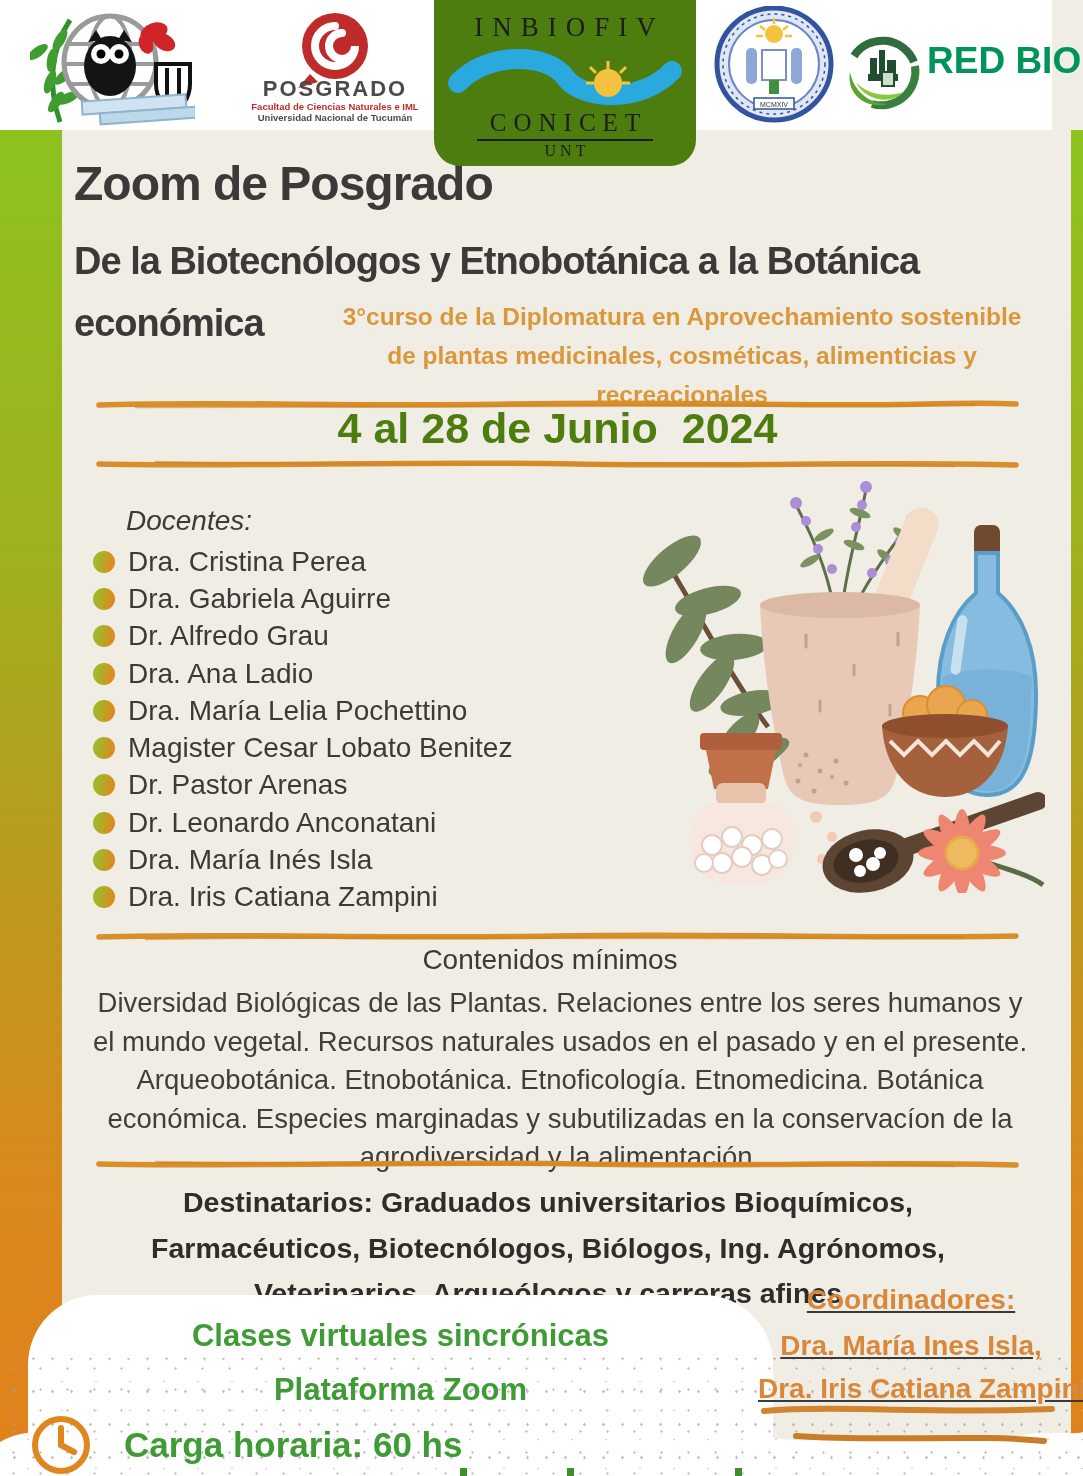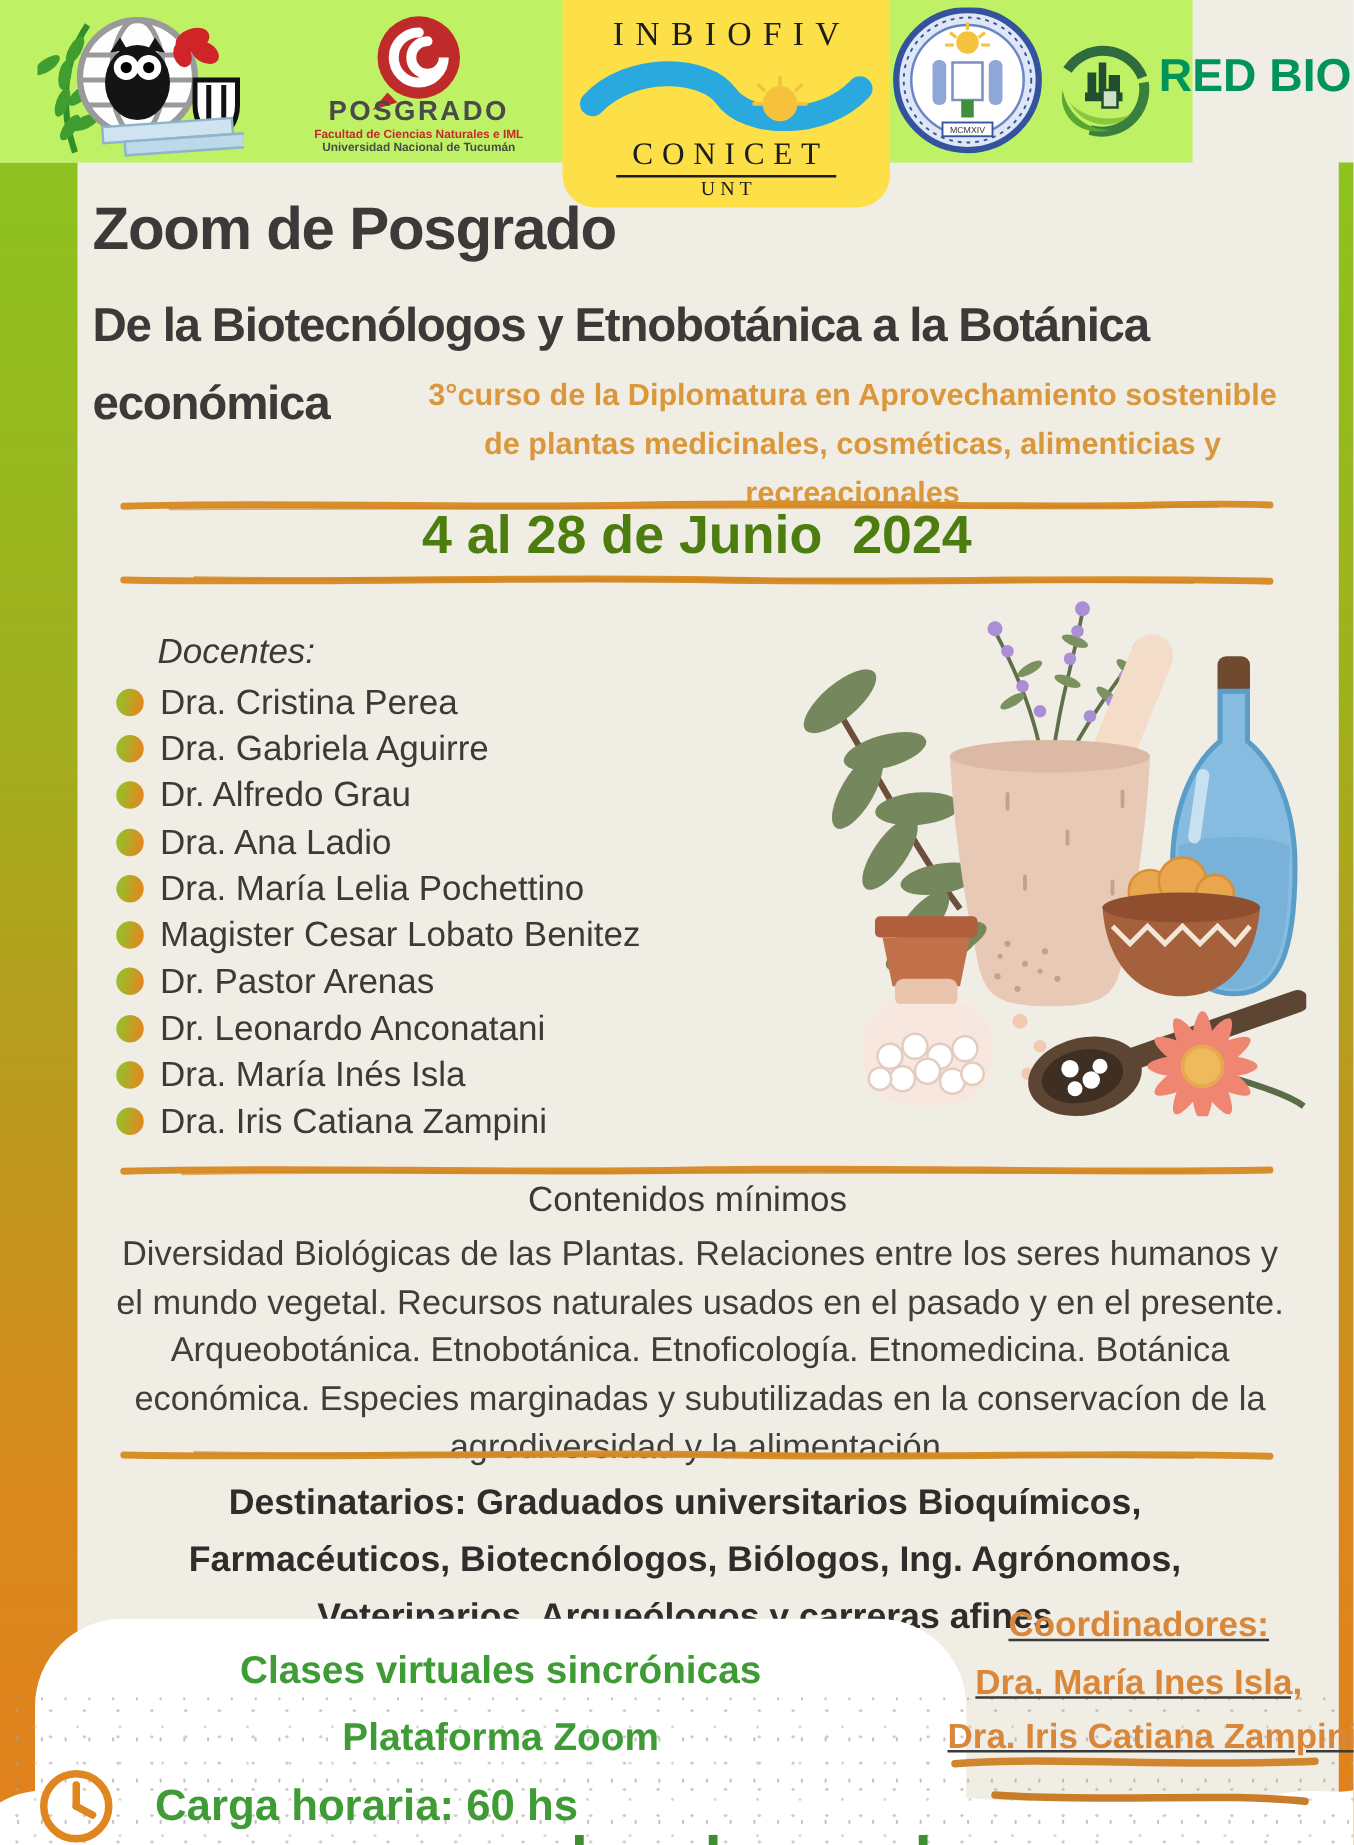--- a/index.html
+++ b/index.html
@@ -1,24 +1,24 @@
 <!DOCTYPE html>
 <html><head>
 <meta charset="utf-8">
 <style>
   html,body{margin:0;padding:0;}
   #poster{
     position:relative; width:1083px; height:1476px; overflow:hidden;
     background:#f0ede4; font-family:"Liberation Sans", sans-serif; color:#3b3a38;
   }
   
-  .header-band{position:absolute;left:0;top:0;width:954px;height:130px;background:#bef264;z-index:2;}
+  .header-band{position:absolute;left:0;top:0;width:1052px;height:130px;background:#ffffff;z-index:2;}
   .logo{position:absolute;}
   .inbiofiv-card{
-    position:absolute;left:450px;top:0;width:262px;height:166px;background:#fde047;
+    position:absolute;left:434px;top:0;width:262px;height:166px;background:#4d7c0f;
     border-radius:0 0 26px 26px;z-index:3;text-align:center;
   }
   .inbiofiv-title{font-family:"Liberation Serif",serif;font-size:27px;letter-spacing:9px;color:#1d1d1d;margin-top:12px;text-indent:9px;}
   .conicet{font-family:"Liberation Serif",serif;font-size:25px;letter-spacing:7px;color:#1d1d1d;
     display:inline-block;border-bottom:2px solid #1d1d1d;padding:0 6px 2px 6px;text-indent:7px;}
   .unt-small{font-family:"Liberation Serif",serif;font-size:16px;letter-spacing:4px;color:#1d1d1d;margin-top:1px;text-indent:4px;}
   .biolat-text{
     position:absolute;left:927px;top:40px;font-size:37px;font-weight:800;color:#00935a;
     letter-spacing:0;white-space:nowrap;z-index:3;
   }

